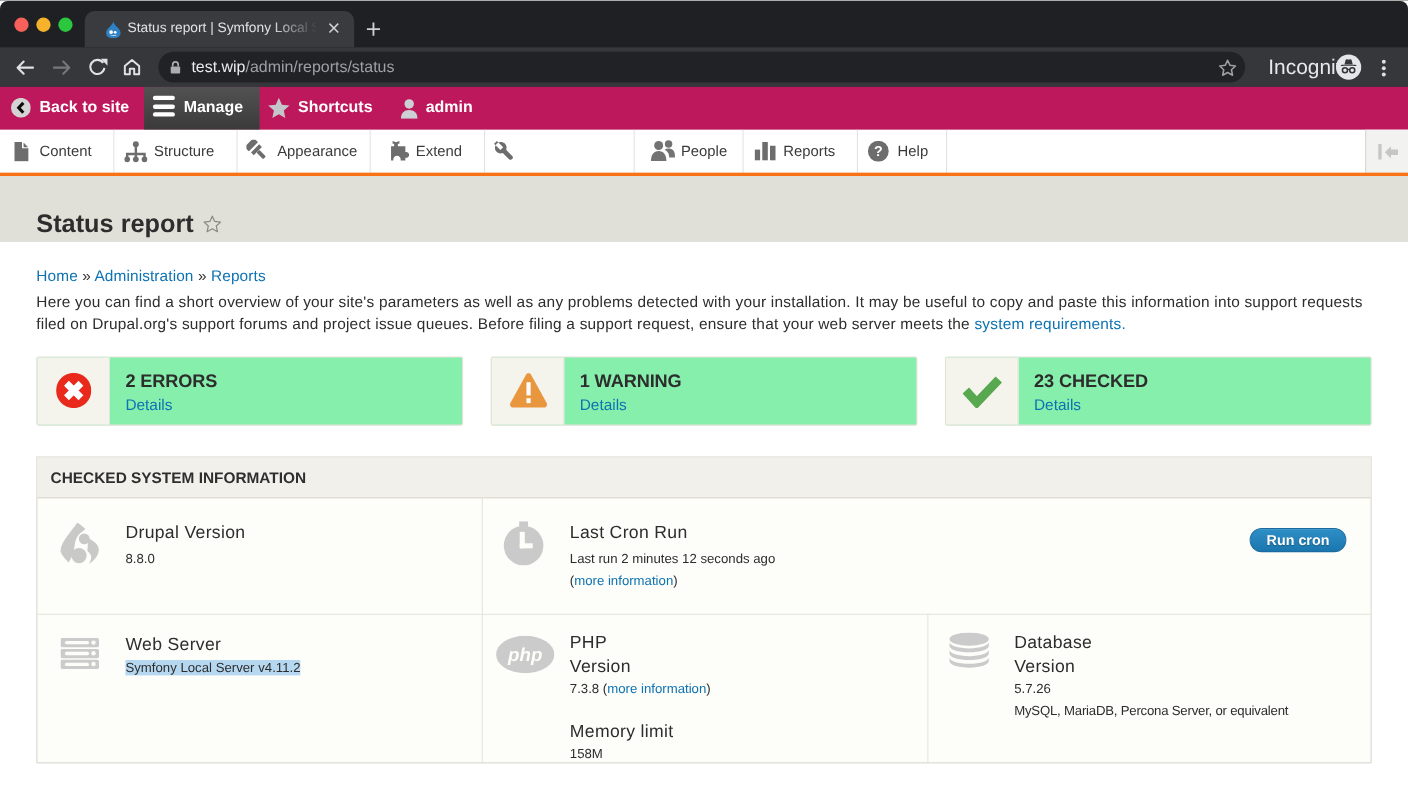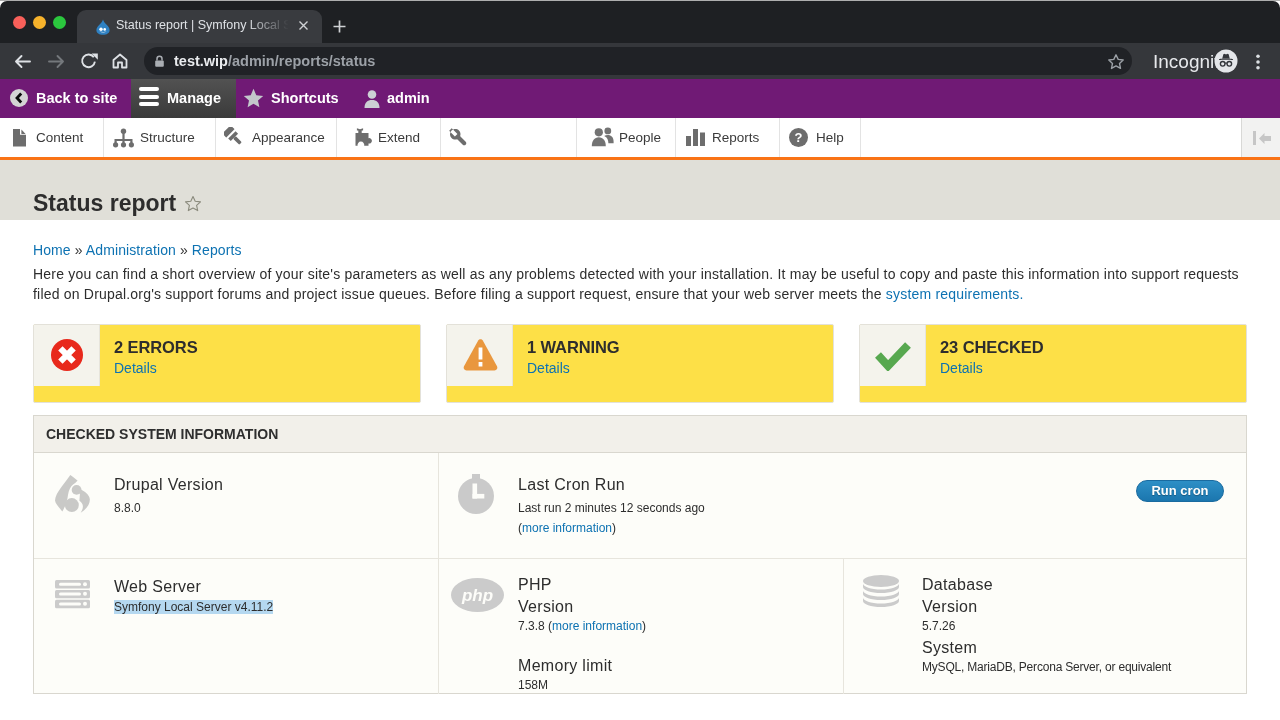--- a/index.html
+++ b/index.html
@@ -5,41 +5,41 @@
 * { margin:0; padding:0; box-sizing:border-box; }
 html,body { width:1280px; height:720px; background:#fff; font-family:"Liberation Sans",sans-serif; overflow:hidden; }
 .abs { position:absolute; }
 
 #win { position:absolute; top:1px; left:0; width:1280px; height:78px; background:#1e2023; border-radius:7px 7px 0 0; overflow:hidden; }
 .tl { position:absolute; width:13px; height:13px; border-radius:50%; top:14.5px; }
 #tab { position:absolute; left:77px; top:9px; width:245px; height:33px; background:#393b3f; border-radius:9px 9px 0 0; }
 #tabtitle { position:absolute; left:39px; top:6px; width:182px; height:18px; font-size:12.5px; color:#dee1e5; white-space:nowrap; overflow:hidden; line-height:18px; }
 #tabfade { position:absolute; left:170px; top:6px; width:52px; height:18px; background:linear-gradient(to right, rgba(57,59,63,0), #393b3f 80%); }
 #toolbar { position:absolute; top:42px; left:0; width:1280px; height:36px; background:#35373b; }
-#omni { position:absolute; left:144px; top:4px; width:988px; height:28px; border-radius:14px; background:#202226;font-weight:bold; }
+#omni { position:absolute; left:144px; top:4px; width:988px; height:28px; border-radius:14px; background:#202226; }
 #url { position:absolute; left:30px; top:5.5px; font-size:14.5px; color:#e9ebee; white-space:nowrap; }
 #url span { color:#9ca1a7; }
 .navicon { position:absolute; top:0; }
 
-#adminbar { position:absolute; top:79px; left:0; width:1280px; height:39px; background:#701a75; color:#fff; }
+#adminbar { position:absolute; top:79px; left:0; width:1280px; height:39px; background:#be185d; color:#fff; }
 #adminbar .item { position:absolute; top:0; height:39px; font-weight:bold; font-size:14.5px; line-height:39px; color:#fff; }
 #manage { position:absolute; left:131px; top:0; width:105px; height:39px; background:linear-gradient(#525252,#3a3a3a); }
 
 #menubar { position:absolute; top:118px; left:0; width:1280px; height:39px; background:#fff; }
 #menubar .mitem { position:absolute; top:0; height:39px; line-height:39px; font-size:13.5px; color:#3a3a3a; }
 #menubar .sep { position:absolute; top:0; width:1px; height:39px; background:#e3e3e3; }
 #toggle { position:absolute; right:0; top:0; width:39.5px; height:39px; background:#f2f2f1; border-left:1px solid #d8d8d6; }
 
 #band { position:absolute; top:157px; left:0; width:1280px; height:63px; background:#e0dfd8; border-top:3px solid #f97316; }
 #pagetitle { position:absolute; left:33px; top:30px; font-size:23px; font-weight:bold; color:#2d2d2d; }
 #crumbs { position:absolute; left:33px; top:242px; font-size:14px; letter-spacing:0.1px; color:#333; }
 a { color:#0d72b2; text-decoration:none; }
 #para { position:absolute; left:33px; top:265px; width:1230px; font-size:14px; letter-spacing:0.2px; line-height:19.5px; color:#2d2d2d; }
 
-.card { position:absolute; top:324px; width:388px; height:79px; background:#fde047; border:1px solid #e3e1d9; border-radius:2px; }
+.card { position:absolute; top:324px; width:388px; height:63px; background:#86efac; border:1px solid #e3e1d9; border-radius:2px; }
 .cicon { position:absolute; left:0; top:0; width:66px; height:61px; background:#f4f3ec; border-right:1px solid #e6e4dc; }
 .ctext { position:absolute; left:80px; top:13px; }
 .ctitle { font-size:16.5px; font-weight:bold; color:#2d2d2d; letter-spacing:-0.1px; }
 .cdet { font-size:14px; margin-top:3px; }
 
 #panel { position:absolute; left:33px; top:415px; width:1214px; height:279px; background:#fdfdf9; border:1px solid #d9d7cf; }
 #phead { position:absolute; left:0; top:0; width:100%; height:37px; background:#f2f0ea; border-bottom:1px solid #d9d7cf; font-size:14px; font-weight:bold; color:#2e2e2e; line-height:37px; }
 .hname { font-size:16px; font-weight:normal; color:#2d2d2d; letter-spacing:0.3px; }
 .hval { font-size:12px; color:#2d2d2d; line-height:20px; }
 #runcron { position:absolute; left:1102px; top:64px; width:88px; height:22px; border-radius:11px; background:linear-gradient(#2d8fc6,#1b76ae); border:1px solid #1a6ba0; color:#fff; font-size:13px; font-weight:bold; text-align:center; line-height:20px; text-shadow:0 1px 1px rgba(0,0,0,0.3); }
@@ -318,16 +318,15 @@
       <ellipse cx="18" cy="6" rx="18" ry="6"></ellipse>
       <path d="M0 8.5 C0 11.8 8 14.5 18 14.5 C28 14.5 36 11.8 36 8.5 L36 12 C36 15.3 28 18 18 18 C8 18 0 15.3 0 12 Z"></path>
       <path d="M0 15.5 C0 18.8 8 21.5 18 21.5 C28 21.5 36 18.8 36 15.5 L36 19 C36 22.3 28 25 18 25 C8 25 0 22.3 0 19 Z"></path>
       <path d="M0 22.5 C0 25.8 8 28.5 18 28.5 C28 28.5 36 25.8 36 22.5 L36 26 C36 29.3 28 32 18 32 C8 32 0 29.3 0 26 Z"></path>
     </g>
   </svg>
   <div class="abs" style="left:888px;top:160px;">
     <span class="hname">Database</span>
     <div class="hname" style="margin-top:4px;">Version</div>
     <div class="hval">5.7.26</div>
-    <div class="hname" style="margin-top:3px;">System</div>
     <div class="hval" style="letter-spacing:-0.2px;">MySQL, MariaDB, Percona Server, or equivalent</div>
   </div>
 </div>
 
 </body></html>

